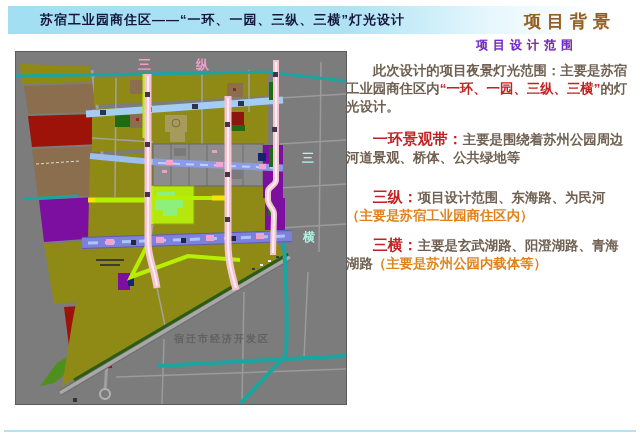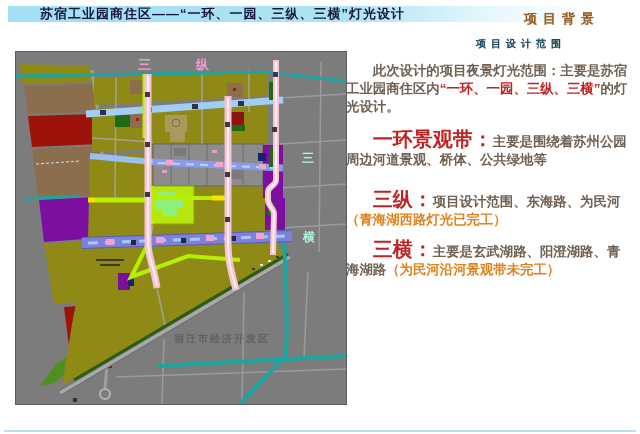--- a/index.html
+++ b/index.html
@@ -1,47 +1,47 @@
 <!DOCTYPE html>
 <html><head>
 <meta charset="utf-8">
 <style>
   html,body{margin:0;padding:0;background:#fff;}
   body{font-family:"Liberation Sans","DejaVu Sans",sans-serif;}
   .slide{position:relative;width:640px;height:434px;background:#ffffff;overflow:hidden;}
 
   .title-bar{
-    position:absolute;left:8px;top:6px;width:618px;height:16px;
+    position:absolute;left:8px;top:6px;width:618px;height:28px;
     background:linear-gradient(to right,#a2dff2 0%,#aee3f4 55%,#e6f7fd 78%,#ffffff 95%);
     display:flex;align-items:center;
   }
   .title-bar .title{
     margin-left:32px;font-size:13px;font-weight:bold;color:#15153d;letter-spacing:1px;
   }
   .corner-label{
-    position:absolute;left:524px;top:10px;font-size:13px;font-weight:bold;color:#935f24;
+    position:absolute;left:524px;top:10px;font-size:17px;font-weight:bold;color:#935f24;
     letter-spacing:6px;text-shadow:0 0 1px #d8b98a;white-space:nowrap;
   }
   .section-heading{
-    position:absolute;left:476px;top:37px;font-size:10px;font-weight:bold;color:#0c4a6e;
+    position:absolute;left:476px;top:37px;font-size:12px;font-weight:bold;color:#6d28d9;
     letter-spacing:5px;text-shadow:0 0 1px #d8b98a;white-space:nowrap;
   }
 
   .map-wrap{position:absolute;left:16px;top:52px;width:330px;height:352px;outline:1px solid #5c5c5c;}
 
   .text-panel{
     position:absolute;left:346px;top:62px;width:286px;
     font-size:13.4px;font-weight:bold;line-height:18px;color:#6f6052;
   }
   .text-panel p{margin:0;text-indent:2em;}
   .text-panel p.intro{margin-bottom:14px;}
   .text-panel p.it0{margin-bottom:21px;}
   .text-panel p.it1{margin-bottom:23px;}
   .text-panel p.it2{margin-bottom:11px;}
-  .term{color:#c32222;font-size:20px;}
+  .term{color:#c32222;font-size:15px;}
   .hl-red{color:#c32222;}
   .note{color:#e0821c;}
 
   .bottom-rule{position:absolute;left:4px;right:4px;bottom:2px;height:2px;background:#b5e2f2;}
 </style>
 </head>
 <body>
 
 <div class="slide">
 
@@ -230,19 +230,19 @@
     </g>
   </svg>
   </div>
 
   <div class="text-panel">
     <p class="intro"><span>此次设计的项目夜景灯光范围：主要是苏宿工业园商住区内</span><span class="hl-red">“一环、一园、三纵、三横”</span><span>的灯光设计。</span></p>
 
     <p class="it0"><span class="term">一环景观带：</span><span>主要是围绕着苏州公园周边河道景观、桥体、公共绿地等</span></p>
 
 
-    <p class="it2"><span class="term">三纵：</span><span>项目设计范围、东海路、为民河</span><span class="note">（青海湖西路灯光已完工）</span></p>
-
-    <p class="it3"><span class="term">三横：</span><span>主要是玄武湖路、阳澄湖路、青海湖路</span><span class="note">（为民河沿河景观带未完工）</span></p>
+    <p class="it2"><span class="term">三纵：</span><span>项目设计范围、东海路、为民河</span><span class="note">（主要是苏宿工业园商住区内）</span></p>
+
+    <p class="it3"><span class="term">三横：</span><span>主要是玄武湖路、阳澄湖路、青海湖路</span><span class="note">（主要是苏州公园内载体等）</span></p>
   </div>
 
   <div class="bottom-rule"></div>
 </div>
 
 </body></html>

